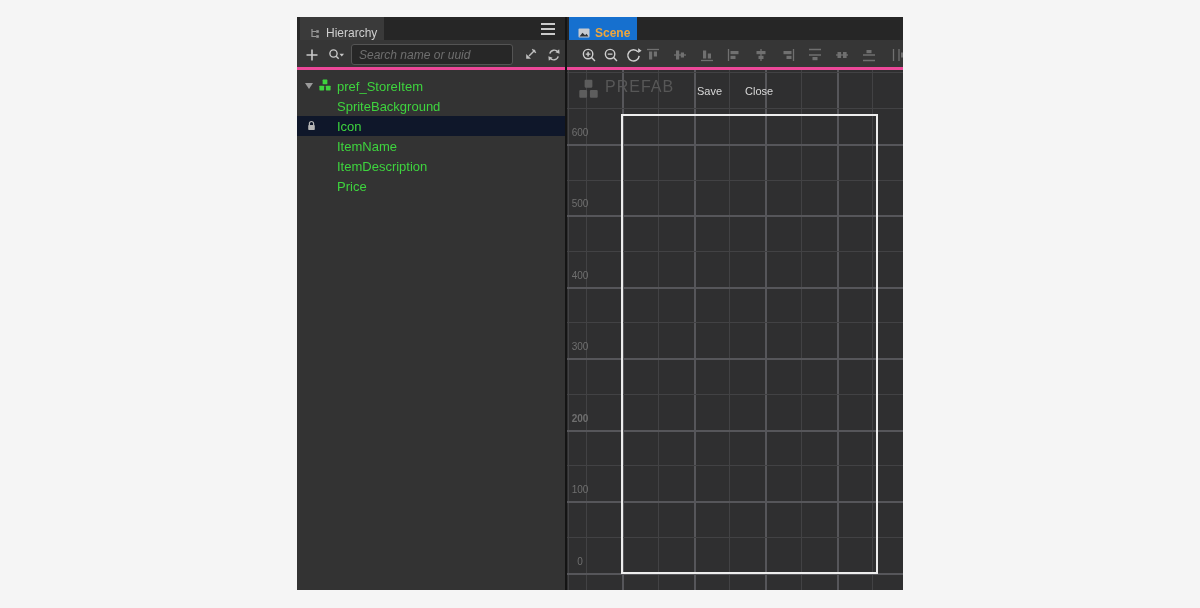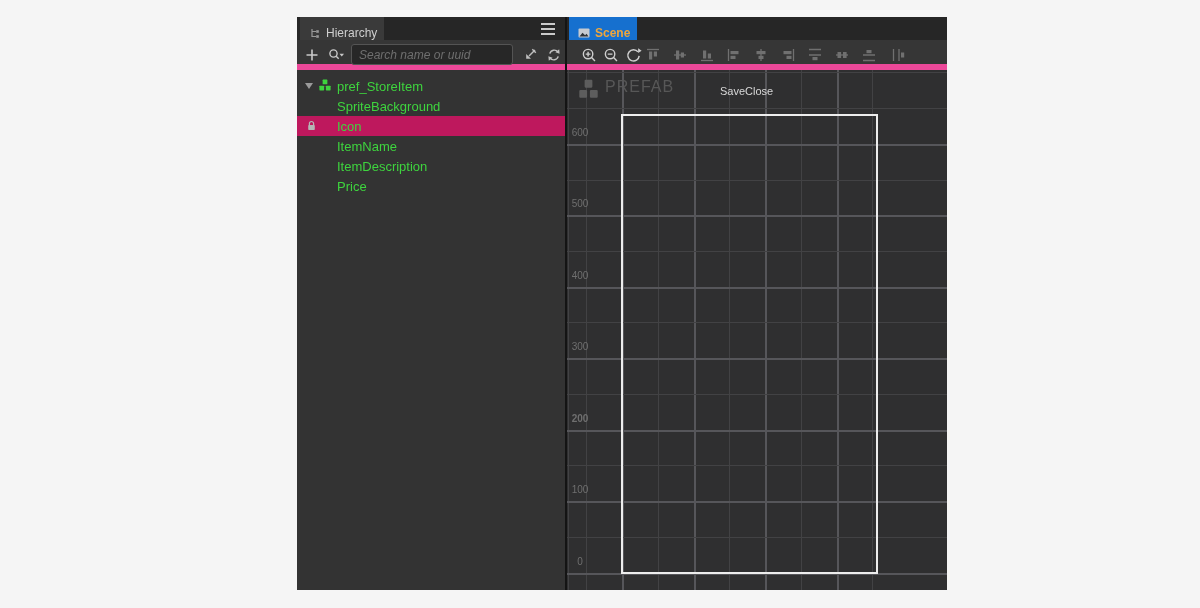--- a/index.html
+++ b/index.html
@@ -4,56 +4,56 @@
 <style>
   * { margin:0; padding:0; box-sizing:border-box; }
   html,body { width:1200px; height:608px; background:#f5f5f5; font-family:"Liberation Sans", sans-serif; overflow:hidden; }
   .stage { position:relative; width:1200px; height:608px; background:#f5f5f5; }
   .app { position:absolute; left:297px; top:17px; width:606px; height:573px; background:#141414; }
 
   
   .panel { position:absolute; top:0; height:573px; background:#333333; overflow:hidden; }
   .tabbar { position:absolute; left:0; right:0; top:0; height:23px; background:#262626; }
   .tab { position:absolute; top:0; height:23px; display:flex; align-items:center; gap:5px; padding:16px 9px; font-size:12px; color:#cfcfcf; }
-  .toolbar { position:absolute; left:0; right:0; top:23px; height:30px; background:#363636; border-bottom:6px solid #ec4899; }
+  .toolbar { position:absolute; left:0; right:0; top:23px; height:30px; background:#363636; border-bottom:3px solid #ec4899; }
   .icon-btn { position:absolute; display:flex; align-items:center; justify-content:center; }
 
   
   .hierarchy { left:0; width:268px; }
   .hierarchy .tab { left:3px; width:84px; background:#3a3a3a; }
   .hamburger { position:absolute; left:244px; top:6px; width:14px; height:12px; display:flex; flex-direction:column; justify-content:space-between; cursor:pointer; }
   .hamburger span { display:block; height:2px; background:#c9c9c9; }
   .search-box { position:absolute; left:54px; top:4px; width:162px; height:21px; }
   .search-box input { width:100%; height:100%; background:#272727; border:1px solid #545454; border-radius:3px; color:#c0c0c0; font-size:12px; padding:0 7px; font-family:"Liberation Sans", sans-serif; outline:none; }
   .search-box input::placeholder { color:#6f6f6f; font-style:italic; }
 
   .tree { position:absolute; left:0; right:0; top:53px; bottom:0; background:#333333; }
   .row { position:absolute; left:0; right:0; height:20px; display:flex; align-items:center; font-size:13px; color:#3ed43e; cursor:default; }
-  .row.selected { background:#be185d; }
+  .row.selected { background:#0f172a; }
   .row .label { position:absolute; left:40px; white-space:nowrap; }
   .tri { position:absolute; left:8px; top:7px; width:0; height:0; border-left:4.5px solid transparent; border-right:4.5px solid transparent; border-top:6px solid #9a9a9a; }
   .node-ic { position:absolute; left:21px; top:3px; }
   .lock-ic { position:absolute; left:9px; top:4px; }
 
   
-  .scene { left:270px; width:380px; }
+  .scene { left:270px; width:336px; }
   .scene .tab { left:2px; width:68px; background:#1670cf; color:#eea63c; font-weight:bold; }
   .canvas { position:absolute; left:0; right:0; top:53px; height:520px; background:#2f2f30; overflow:hidden; }
   .gl { position:absolute; }
   .gl.v { top:0; bottom:0; width:1px; background:#424244; }
   .gl.v.major { width:2px; background:#56565a; }
   .gl.h { left:0; right:0; height:1px; background:#424244; }
   .gl.h.major { height:2px; background:#56565a; }
   .ruler-label { position:absolute; left:2px; width:22px; text-align:center; font-size:10px; color:#6f6f6f; }
   .frame { position:absolute; left:54px; top:44px; width:257px; height:460px; border:2px solid #ededed; }
 
   .prefab-head { position:absolute; left:0; top:0; height:44px; width:100%; }
   .prefab-title { position:absolute; left:38px; top:8px; font-size:16px; letter-spacing:1px; color:#575757; }
   .head-btn { position:absolute; top:15px; font-size:11px; color:#d8d8d8; cursor:pointer; }
-  .btn-save { left:130px;margin-left:23px; }
+  .btn-save { left:130px; }
   .btn-close { left:178px; }
 
   .store-item { position:absolute; left:57px; top:246px; width:252px; height:65px; }
   .sprite-bg { position:absolute; inset:0; background:rgba(38,38,90,0.22); }
   .price-band { position:absolute; left:60px; top:41px; right:0; bottom:0; background:rgba(8,8,22,0.38); }
   .item-icon { position:absolute; left:2px; top:2px; width:58px; height:58px; background:#fdfdfd; }
   .it-name  { position:absolute; left:65px; top:5px;  font-size:9px; font-weight:bold; color:#ffffff; }
   .it-desc  { position:absolute; left:65px; top:19px; font-size:8px; color:#dddddd; }
   .it-price { position:absolute; left:65px; top:44px; font-size:9px; font-weight:bold; color:#ffffff; }
 

